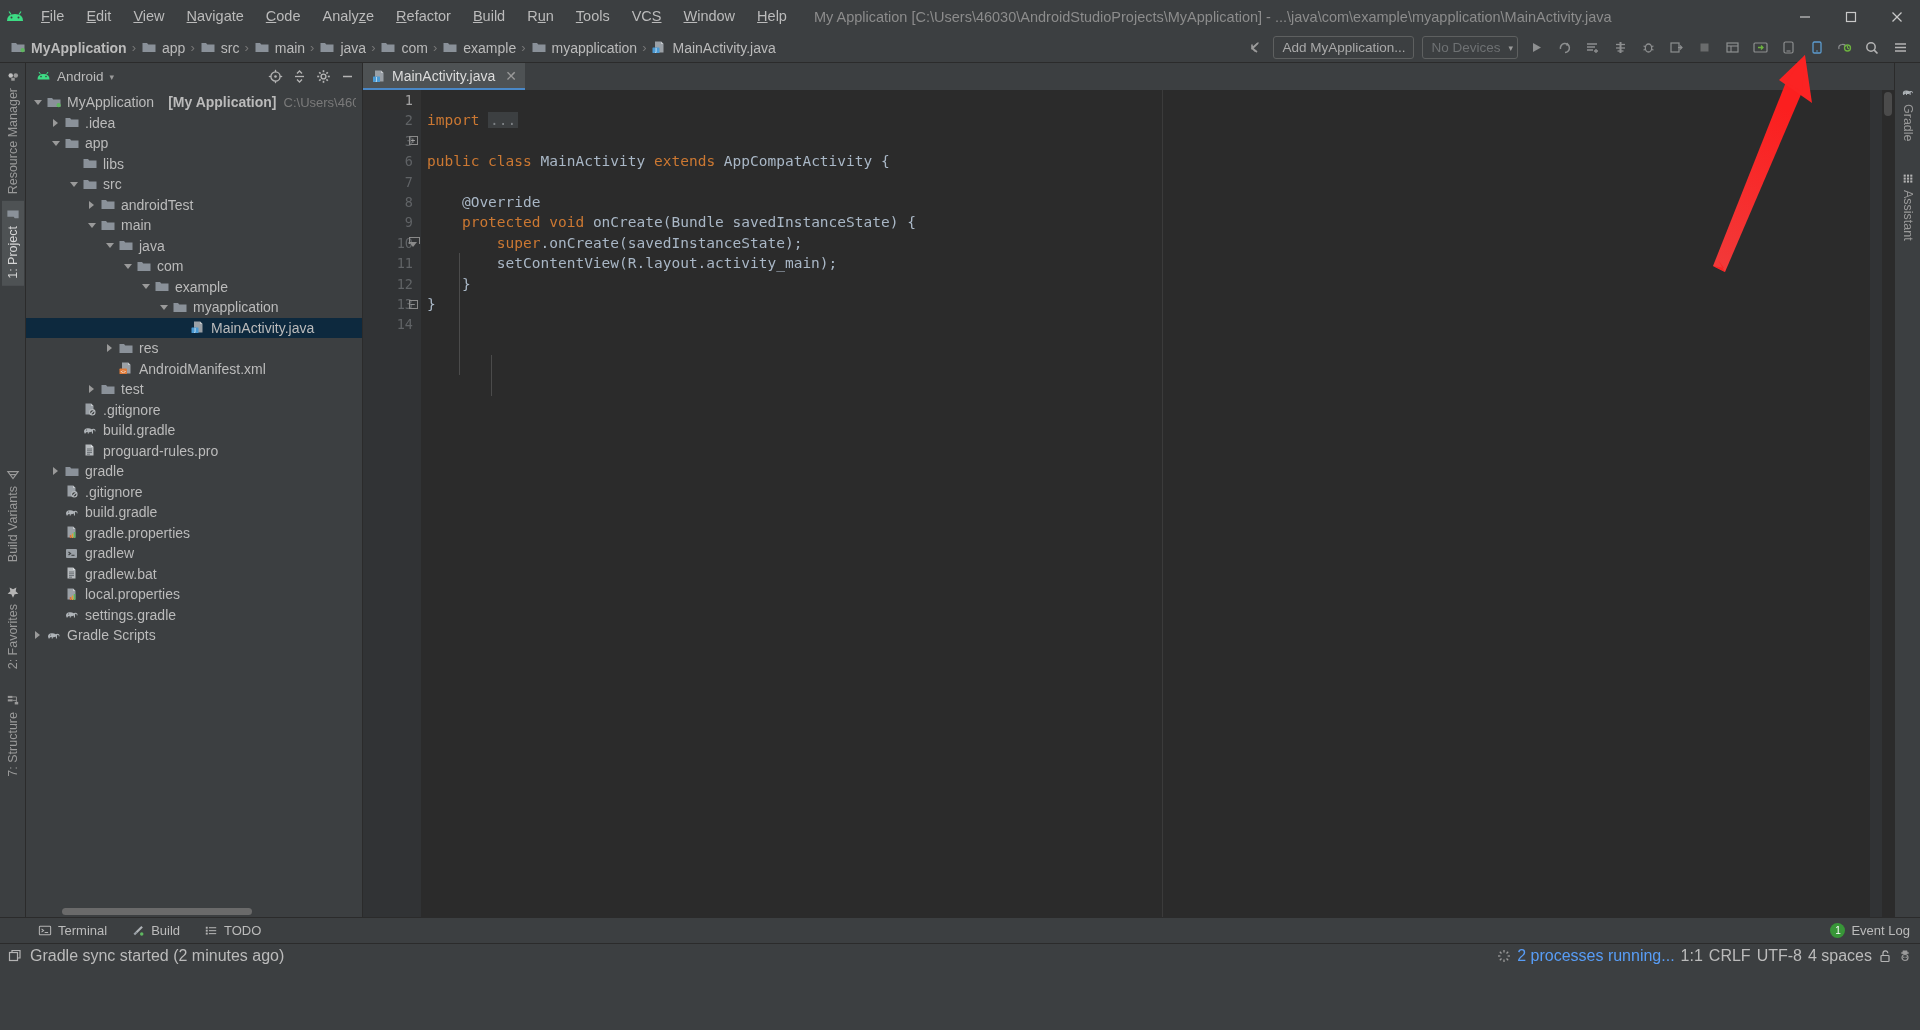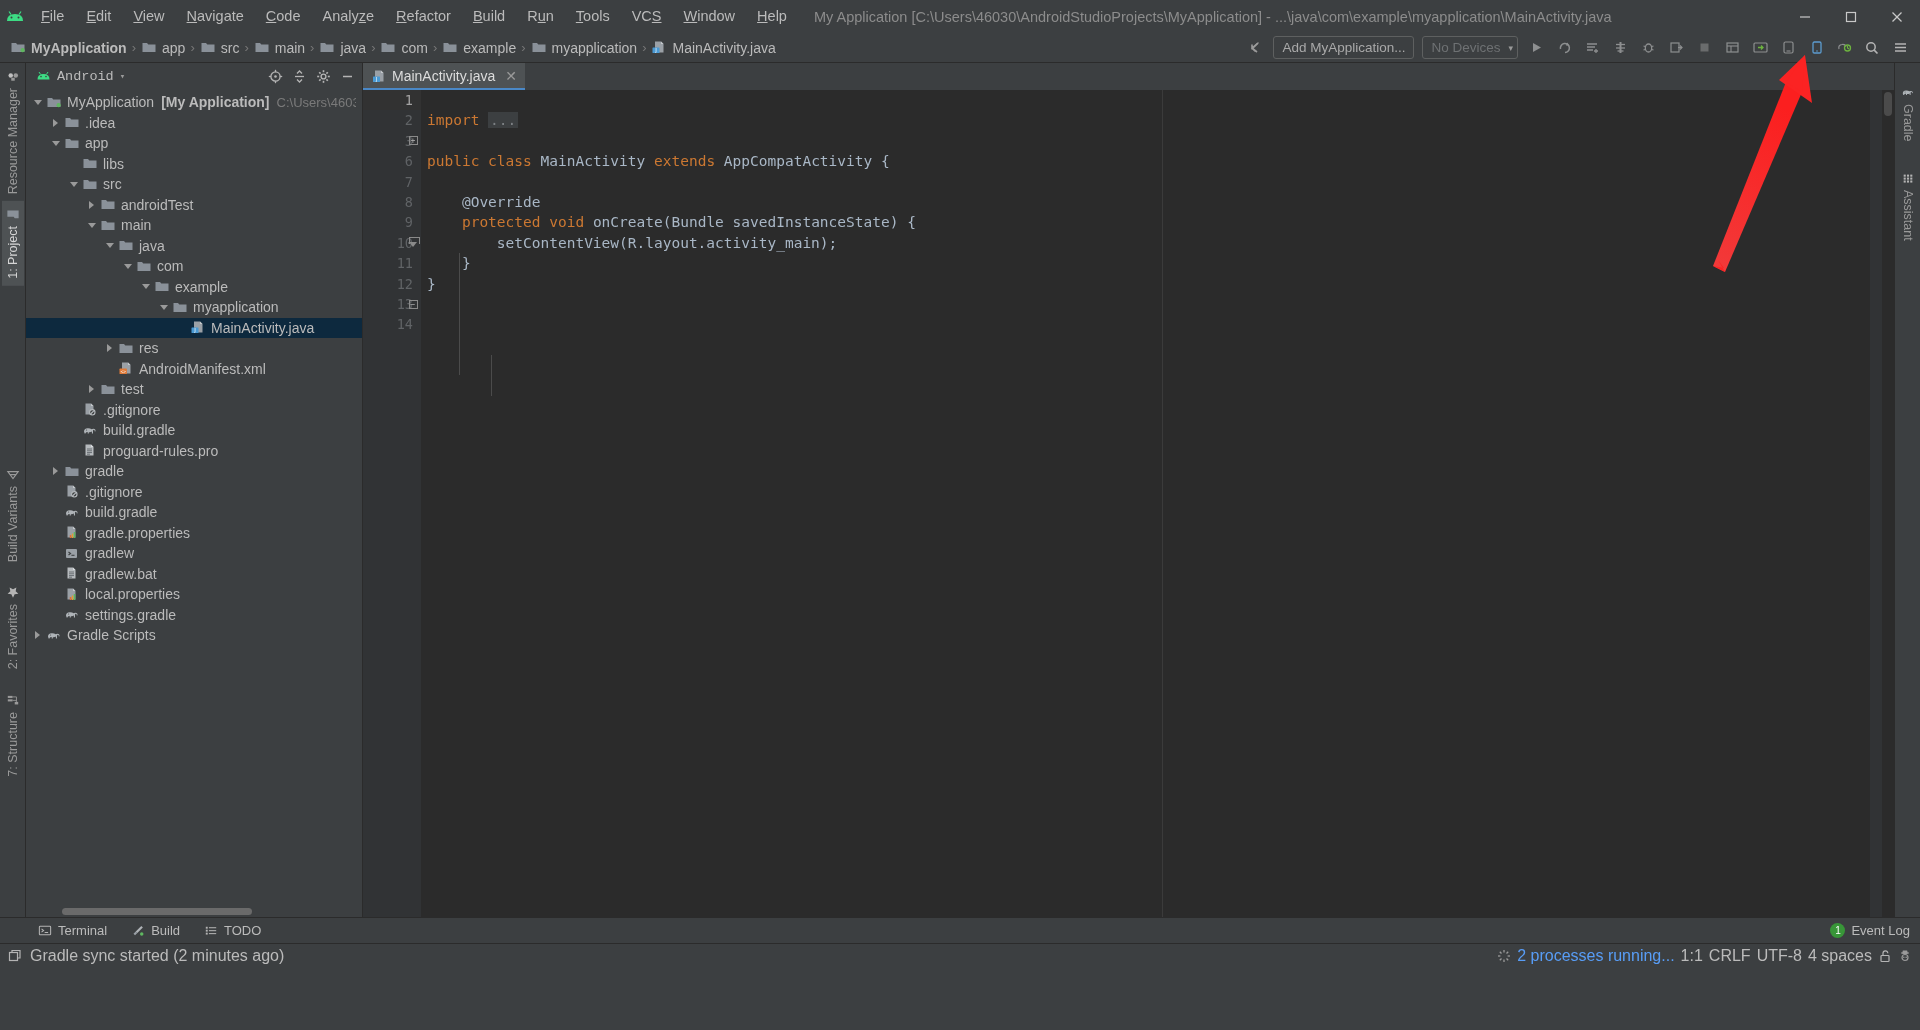--- a/index.html
+++ b/index.html
@@ -78,21 +78,20 @@
   .vtab .g { display: inline-flex; }
 
   
   .project-pane {
     width: 337px; flex: 0 0 337px; background: #3c3f41; display: flex; flex-direction: column;
     border-right: 1px solid #2b2b2b; min-height: 0;
   }
   .pane-head {
     height: 27px; display: flex; align-items: center; padding: 0 4px 0 10px;
     flex: 0 0 27px;
-    font-family: Liberation Mono, monospace;
   }
   .pane-title { font-size: 13.5px; color: #bbbbbb; display: flex; align-items: center; gap: 6px; }
   .pane-head .acts { margin-left: auto; display: flex; align-items: center; gap: 2px; }
   .pane-act { width: 22px; height: 22px; display: flex; align-items: center; justify-content: center; border-radius: 3px; }
 
   .tree { flex: 1 1 auto; overflow: hidden; padding-top: 2px; font-size: 14px; }
   .tnode {
     height: 20.5px; display: flex; align-items: center; white-space: nowrap;
     color: #bbbbbb; padding-right: 6px;
   }
@@ -561,21 +560,21 @@
             <span class="tw">
               <span class="tri open"></span>
             </span>
             <span class="ic">
               <svg width="16" height="15" viewBox="0 0 16 15" style="display: block;">
                 <path d="M1.5 3 L6 3 L7.3 4.6 L14.5 4.6 L14.5 12 L1.5 12 Z" fill="#8a9199"></path>
                 <circle cx="12.6" cy="10.2" r="2.1" fill="#5fb760"></circle>
               </svg>
             </span>
             <span class="tlabel">MyApplication</span>
-            <span class="tlabel" style="font-weight: bold; margin-left: 7px;">[My Application]</span>
+            <span class="tlabel" style="font-weight: bold; margin-left: 14px;">[My Application]</span>
             <span class="tpath">C:\Users\46030\A</span>
           </div>
           <div class="tnode" style="padding-left: 21px;">
             <span class="tw">
               <span class="tri"></span>
             </span>
             <span class="ic">
               <svg width="16" height="15" viewBox="0 0 16 15" style="display: block;">
                 <path d="M1.5 3 L6 3 L7.3 4.6 L14.5 4.6 L14.5 12 L1.5 12 Z" fill="#8a9199"></path>
               </svg>
@@ -920,20 +919,21 @@
           <div class="right-margin" style="left:741px"></div>
           <div class="indent-guide" style="left:38px; top:163px; height:122px;"></div>
           <div class="indent-guide" style="left:70px; top:265px; height:41px;"></div>
             <div class="cline">&nbsp;</div>
             <div class="cline"><span class="kw">import </span><span class="fold-ph">...</span></div>
             <div class="cline">&nbsp;</div>
             <div class="cline"><span class="kw">public </span><span class="kw">class </span><span class="txt">MainActivity </span><span class="kw">extends </span><span class="txt">AppCompatActivity {</span></div>
             <div class="cline">&nbsp;</div>
             <div class="cline"><span class="txt">    @Override</span></div>
             <div class="cline"><span class="txt">    </span><span class="kw">protected </span><span class="kw">void </span><span class="txt">onCreate(Bundle savedInstanceState) {</span></div>
+            <div class="cline"><span class="txt">        </span><span class="kw">super</span><span class="txt">.onCreate(savedInstanceState);</span></div>
             <div class="cline"><span class="txt">        setContentView(R.layout.activity_main);</span></div>
             <div class="cline"><span class="txt">    }</span></div>
             <div class="cline"><span class="txt">}</span></div>
           </div>
         <div class="marker-stripe"></div>
         <div class="ed-scroll-v">
           <div class="thumb"></div>
         </div>
       </div>
     </div>

